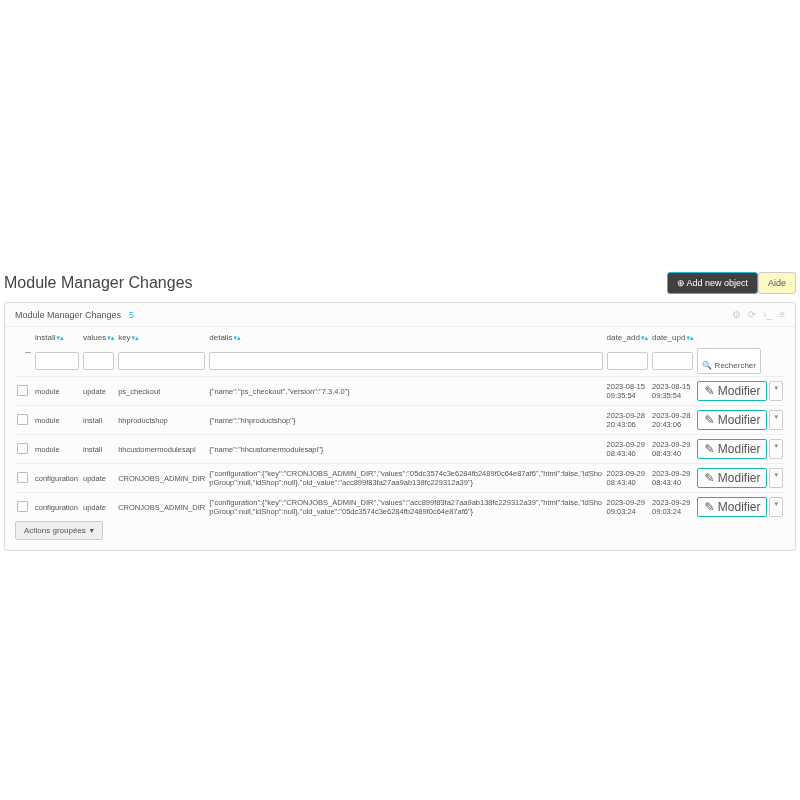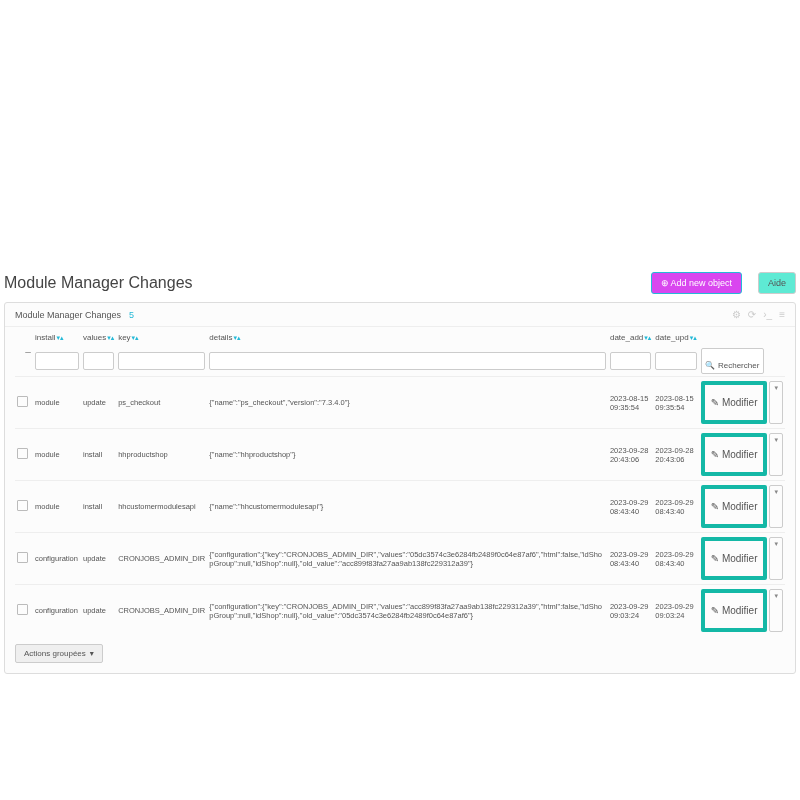--- a/index.html
+++ b/index.html
@@ -3,40 +3,40 @@
 <meta charset="utf-8">
 <style>
 *{box-sizing:border-box;margin:0;padding:0;font-family:Arial,Helvetica,sans-serif}
 body{background:#fff;font-size:9px;color:#555}
 .wrap{padding:4px 4px 0 4px;margin-top:268px}
 .crumb{font-size:8px;color:#888;margin-bottom:4px}
 .crumb a{color:#25b9d7;text-decoration:none}
 .crumb .sep{margin:0 3px;color:#aaa}
 .head{display:flex;align-items:center;margin-bottom:8px}
 .head h1{font-size:16px;font-weight:400;color:#444;flex:1}
-.btn{border:1px solid #ccc;background:#5eead4;border-radius:3px;padding:5px 9px;font-size:9px;cursor:pointer;color:#555}
-.btn-pri{background:#d946ef;border-color:#25b9d7;color:#fff;margin-right:16px}
+.btn{border:1px solid #ccc;background:#fef9c3;border-radius:3px;padding:5px 9px;font-size:9px;cursor:pointer;color:#555}
+.btn-pri{background:#404040;border-color:#25b9d7;color:#fff;margin-right:0}
 .panel{border:1px solid #ddd;border-radius:3px;background:#fcfcfc}
 .panel-h{border-bottom:1px solid #eee;padding:6px 10px;display:flex;align-items:center;font-size:9px;color:#555}
 .panel-h .cnt{margin-left:8px;color:#25b9d7}
 .panel-h .icons{margin-left:auto;display:flex;gap:7px;color:#ccc;font-size:10px}
 .tbl{width:100%;padding:2px 10px 10px 10px}
 table{width:100%;border-collapse:collapse}
 th{text-align:left;font-weight:400;font-size:8px;color:#555;padding:4px 2px;white-space:nowrap}
 th .sort{color:#25b9d7;font-size:7px;margin-left:1px}
 tr.filt td{padding:2px}
 tr.filt input{width:100%;border:1px solid #ccc;border-radius:2px;height:18px;font-size:8px;padding:0 3px}
 .srch{border:1px solid #ccc;background:#fff;border-radius:2px;height:18px;font-size:8px;padding:12px 4px;white-space:nowrap;cursor:pointer;color:#555}
 tr.row td{padding:4px 2px;font-size:7.5px;color:#555;vertical-align:middle;border-top:1px solid #eee}
 .chk{width:11px;height:11px;border:1px solid #bbb;display:inline-block;border-radius:1px}
 .dt{font-size:7.5px;white-space:nowrap}
-.mod-btn{border:4px solid #14b8a6;border-radius:2px;padding:12px 6px;font-size:10px;display:inline-flex;align-items:center;gap:4px;color:#555;cursor:pointer;white-space:nowrap}
+.mod-btn{border:1px solid #14b8a6;border-radius:2px;padding:2px 6px;font-size:12px;display:inline-flex;align-items:center;gap:4px;color:#555;cursor:pointer;white-space:nowrap}
 .mod-wrap{display:flex;gap:2px}
 .mod-dd{border:1px solid #ccc;border-radius:2px;padding:2px 4px;font-size:7px;color:#888;cursor:pointer}
-.bulk{margin-top:8px;border:1px solid #ccc;border-radius:2px;padding:4px 8px;font-size:8px;color:#555;display:inline-flex;align-items:center;gap:4px;cursor:pointer}
+.bulk{margin-top:0;border:1px solid #ccc;border-radius:2px;padding:4px 8px;font-size:8px;color:#555;display:inline-flex;align-items:center;gap:4px;cursor:pointer}
 .det{font-size:7px;color:#666;word-break:break-all}
 .plus{position:absolute;left:6px;top:0;font-size:10px;color:#888;width:14px;text-align:center;cursor:pointer}
 .filt-row{position:relative}
 col.c-chk{width:18px}
 col.c-ent{width:48px}
 col.c-act{width:32px}
 col.c-key{width:64px}
 col.c-det{}
 col.c-da{width:44px}
 col.c-du{width:44px}

